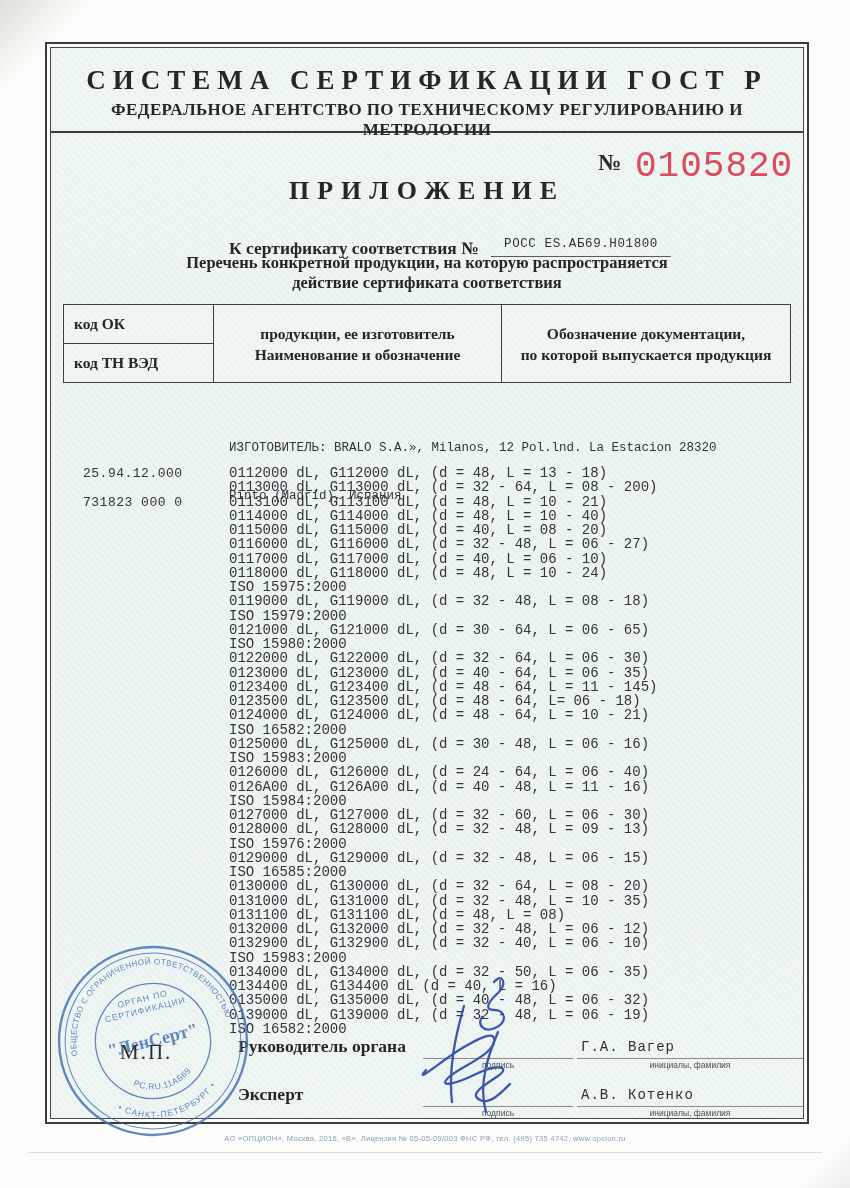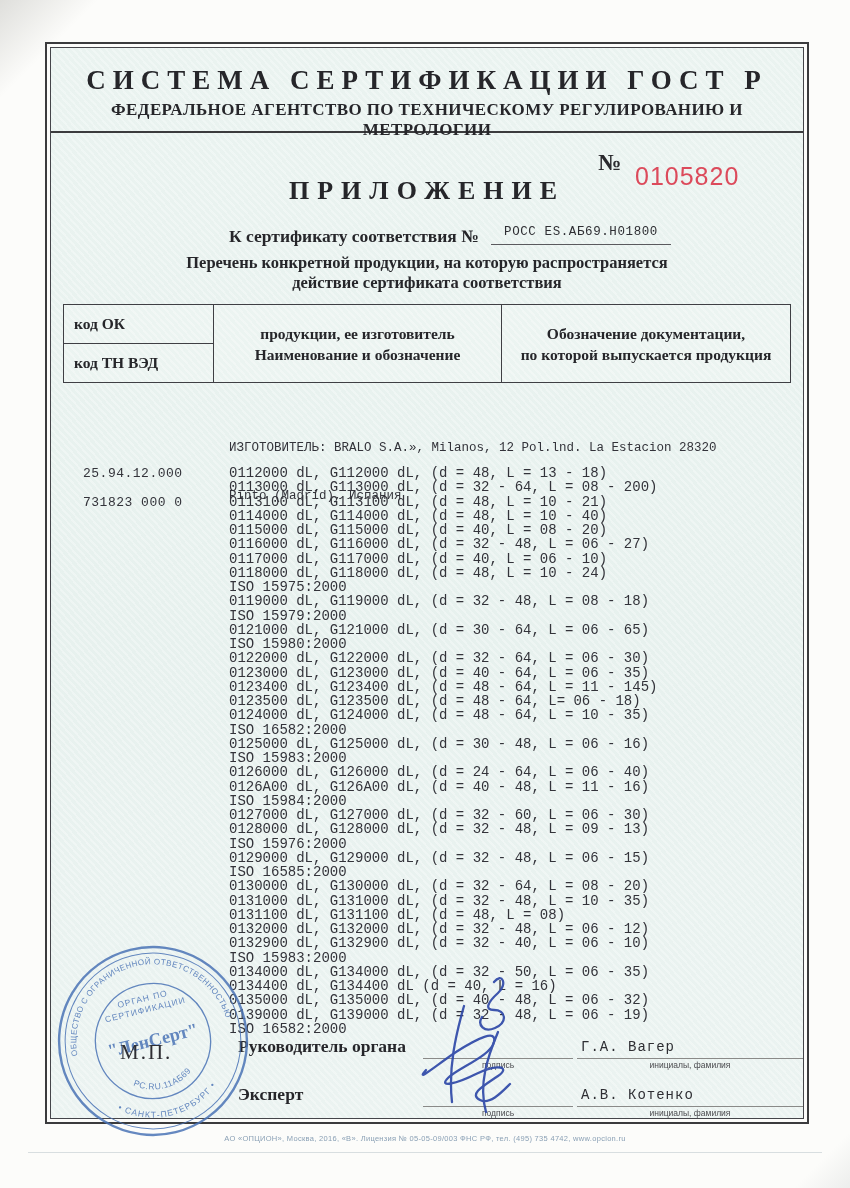--- a/index.html
+++ b/index.html
@@ -14,27 +14,27 @@
     background:
       repeating-linear-gradient(48deg,rgba(255,255,255,.30) 0 2px,rgba(255,255,255,0) 2px 5px),
       linear-gradient(180deg,#eaf3f0 0%,#e7f1ee 55%,#ebf3f1 100%);}
   
   .hdr{position:absolute;left:0;top:0;right:0;height:83px;border-bottom:2px solid #3b3b3d;text-align:center;}
   .hdr-sys{margin-top:17px;font-size:27px;font-weight:bold;letter-spacing:7px;color:#26262a;}
   .hdr-agency{margin-top:4px;font-size:17px;font-weight:bold;letter-spacing:.4px;color:#26262a;}
   
   .num-line{position:absolute;top:98px;left:0;right:0;height:34px;}
   .num-prefix{position:absolute;left:547px;top:4px;font-size:23px;font-weight:bold;color:#2a2a2e;}
-  .num-value{position:absolute;left:584px;top:16px;font-family:Liberation Sans, sans-serif;
-    font-size:25px;letter-spacing:1px;color:#dc4a5b;}
+  .num-value{position:absolute;left:584px;top:0;font-family:Liberation Mono, monospace;
+    font-size:36px;letter-spacing:1px;color:#dc4a5b;}
   
   .doc-title{position:absolute;top:128px;left:0;right:0;text-align:center;
     font-size:26px;font-weight:bold;letter-spacing:8px;color:#26262a;}
   
-  .cert-line{position:absolute;top:168px;left:0;right:0;height:40px;}
+  .cert-line{position:absolute;top:180px;left:0;right:0;height:40px;}
   .cert-label{position:absolute;left:178px;top:10px;font-size:17.5px;font-weight:bold;color:#26262a;}
   .cert-underline{position:absolute;left:440px;top:0;width:180px;height:28px;
     border-bottom:1.5px solid #5a5a5e;text-align:center;}
   .cert-value{display:inline-block;margin-top:9px;font-family:"Liberation Mono",monospace;
     font-size:12.5px;letter-spacing:.6px;color:#2e2e33;}
   
   .subtitle{position:absolute;top:205px;left:0;right:0;text-align:center;
     font-size:16.5px;font-weight:bold;line-height:20px;color:#26262a;}
   
   .tbl{position:absolute;top:256px;left:12px;right:12px;height:77px;border:1.5px solid #3f3f44;
@@ -144,21 +144,21 @@
           <div class="prow">0118000 dL, G118000 dL, (d = 48, L = 10 - 24)</div>
           <div class="prow">ISO 15975:2000</div>
           <div class="prow">0119000 dL, G119000 dL, (d = 32 - 48, L = 08 - 18)</div>
           <div class="prow">ISO 15979:2000</div>
           <div class="prow">0121000 dL, G121000 dL, (d = 30 - 64, L = 06 - 65)</div>
           <div class="prow">ISO 15980:2000</div>
           <div class="prow">0122000 dL, G122000 dL, (d = 32 - 64, L = 06 - 30)</div>
           <div class="prow">0123000 dL, G123000 dL, (d = 40 - 64, L = 06 - 35)</div>
           <div class="prow">0123400 dL, G123400 dL, (d = 48 - 64, L = 11 - 145)</div>
           <div class="prow">0123500 dL, G123500 dL, (d = 48 - 64, L= 06 - 18)</div>
-          <div class="prow">0124000 dL, G124000 dL, (d = 48 - 64, L = 10 - 35)</div>
+          <div class="prow">0124000 dL, G124000 dL, (d = 48 - 64, L = 10 - 21)</div>
           <div class="prow">ISO 16582:2000</div>
           <div class="prow">0125000 dL, G125000 dL, (d = 30 - 48, L = 06 - 16)</div>
           <div class="prow">ISO 15983:2000</div>
           <div class="prow">0126000 dL, G126000 dL, (d = 24 - 64, L = 06 - 40)</div>
           <div class="prow">0126A00 dL, G126A00 dL, (d = 40 - 48, L = 11 - 16)</div>
           <div class="prow">ISO 15984:2000</div>
           <div class="prow">0127000 dL, G127000 dL, (d = 32 - 60, L = 06 - 30)</div>
           <div class="prow">0128000 dL, G128000 dL, (d = 32 - 48, L = 09 - 13)</div>
           <div class="prow">ISO 15976:2000</div>
           <div class="prow">0129000 dL, G129000 dL, (d = 32 - 48, L = 06 - 15)</div>

